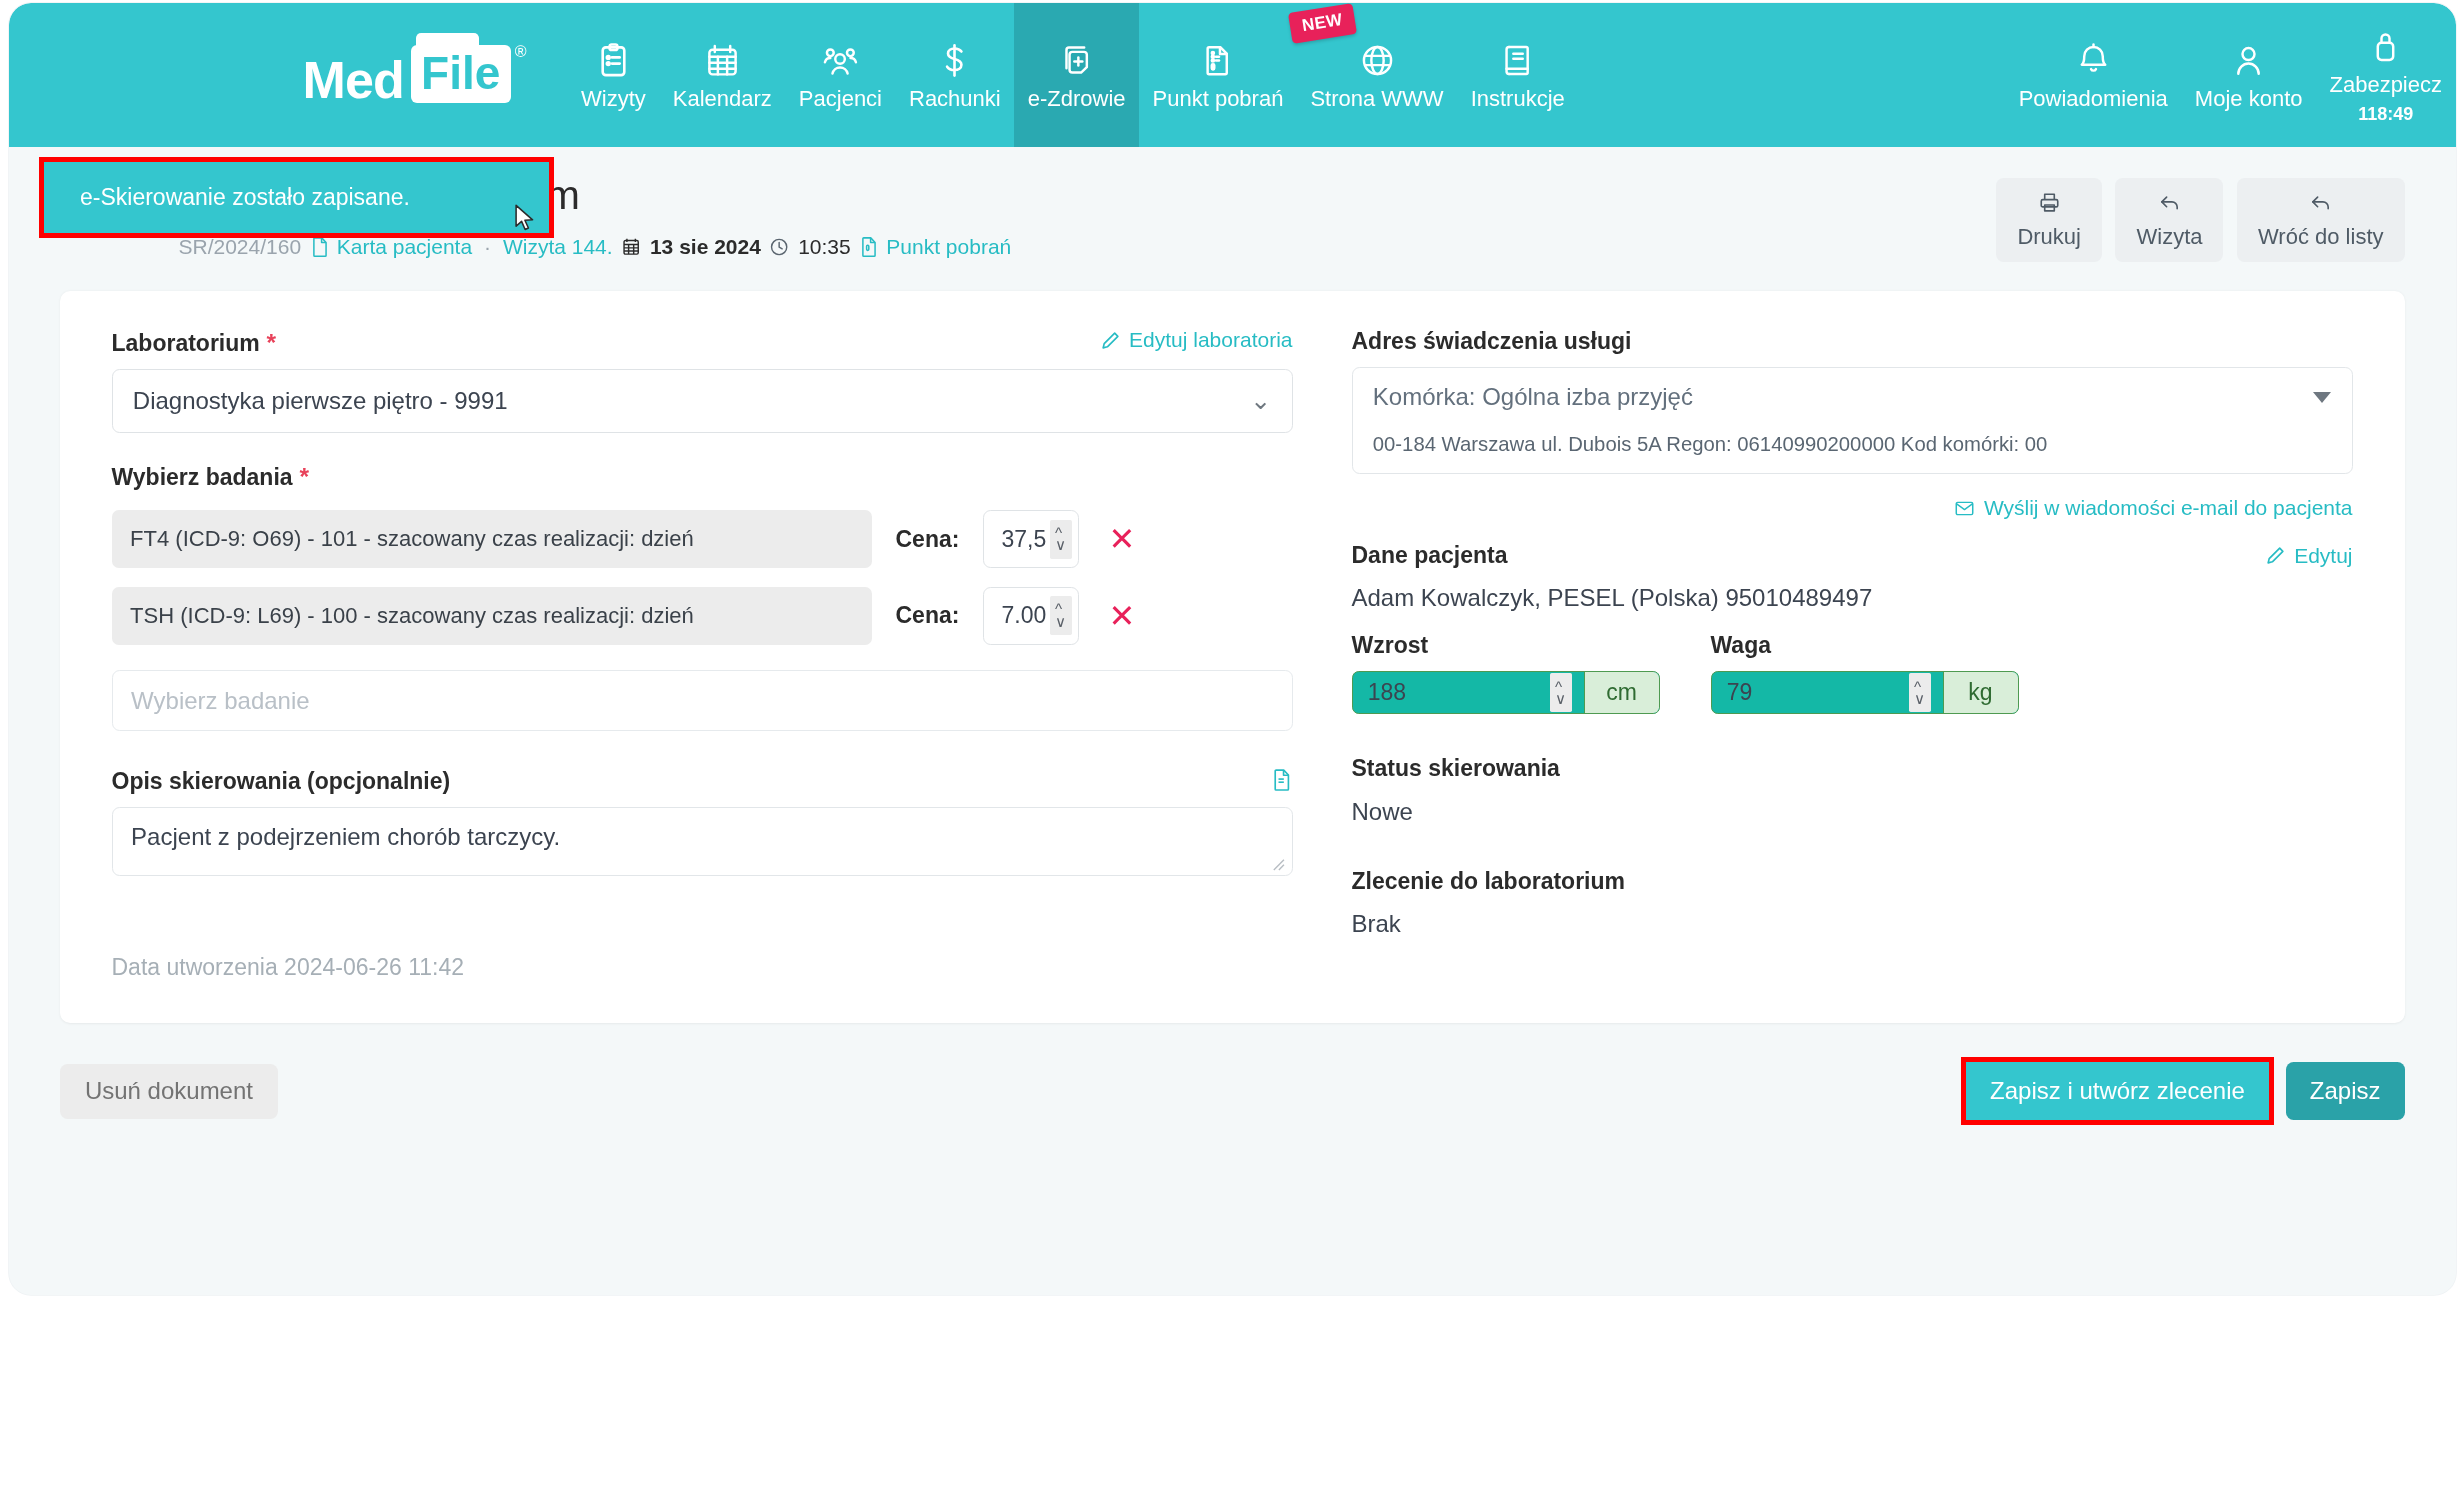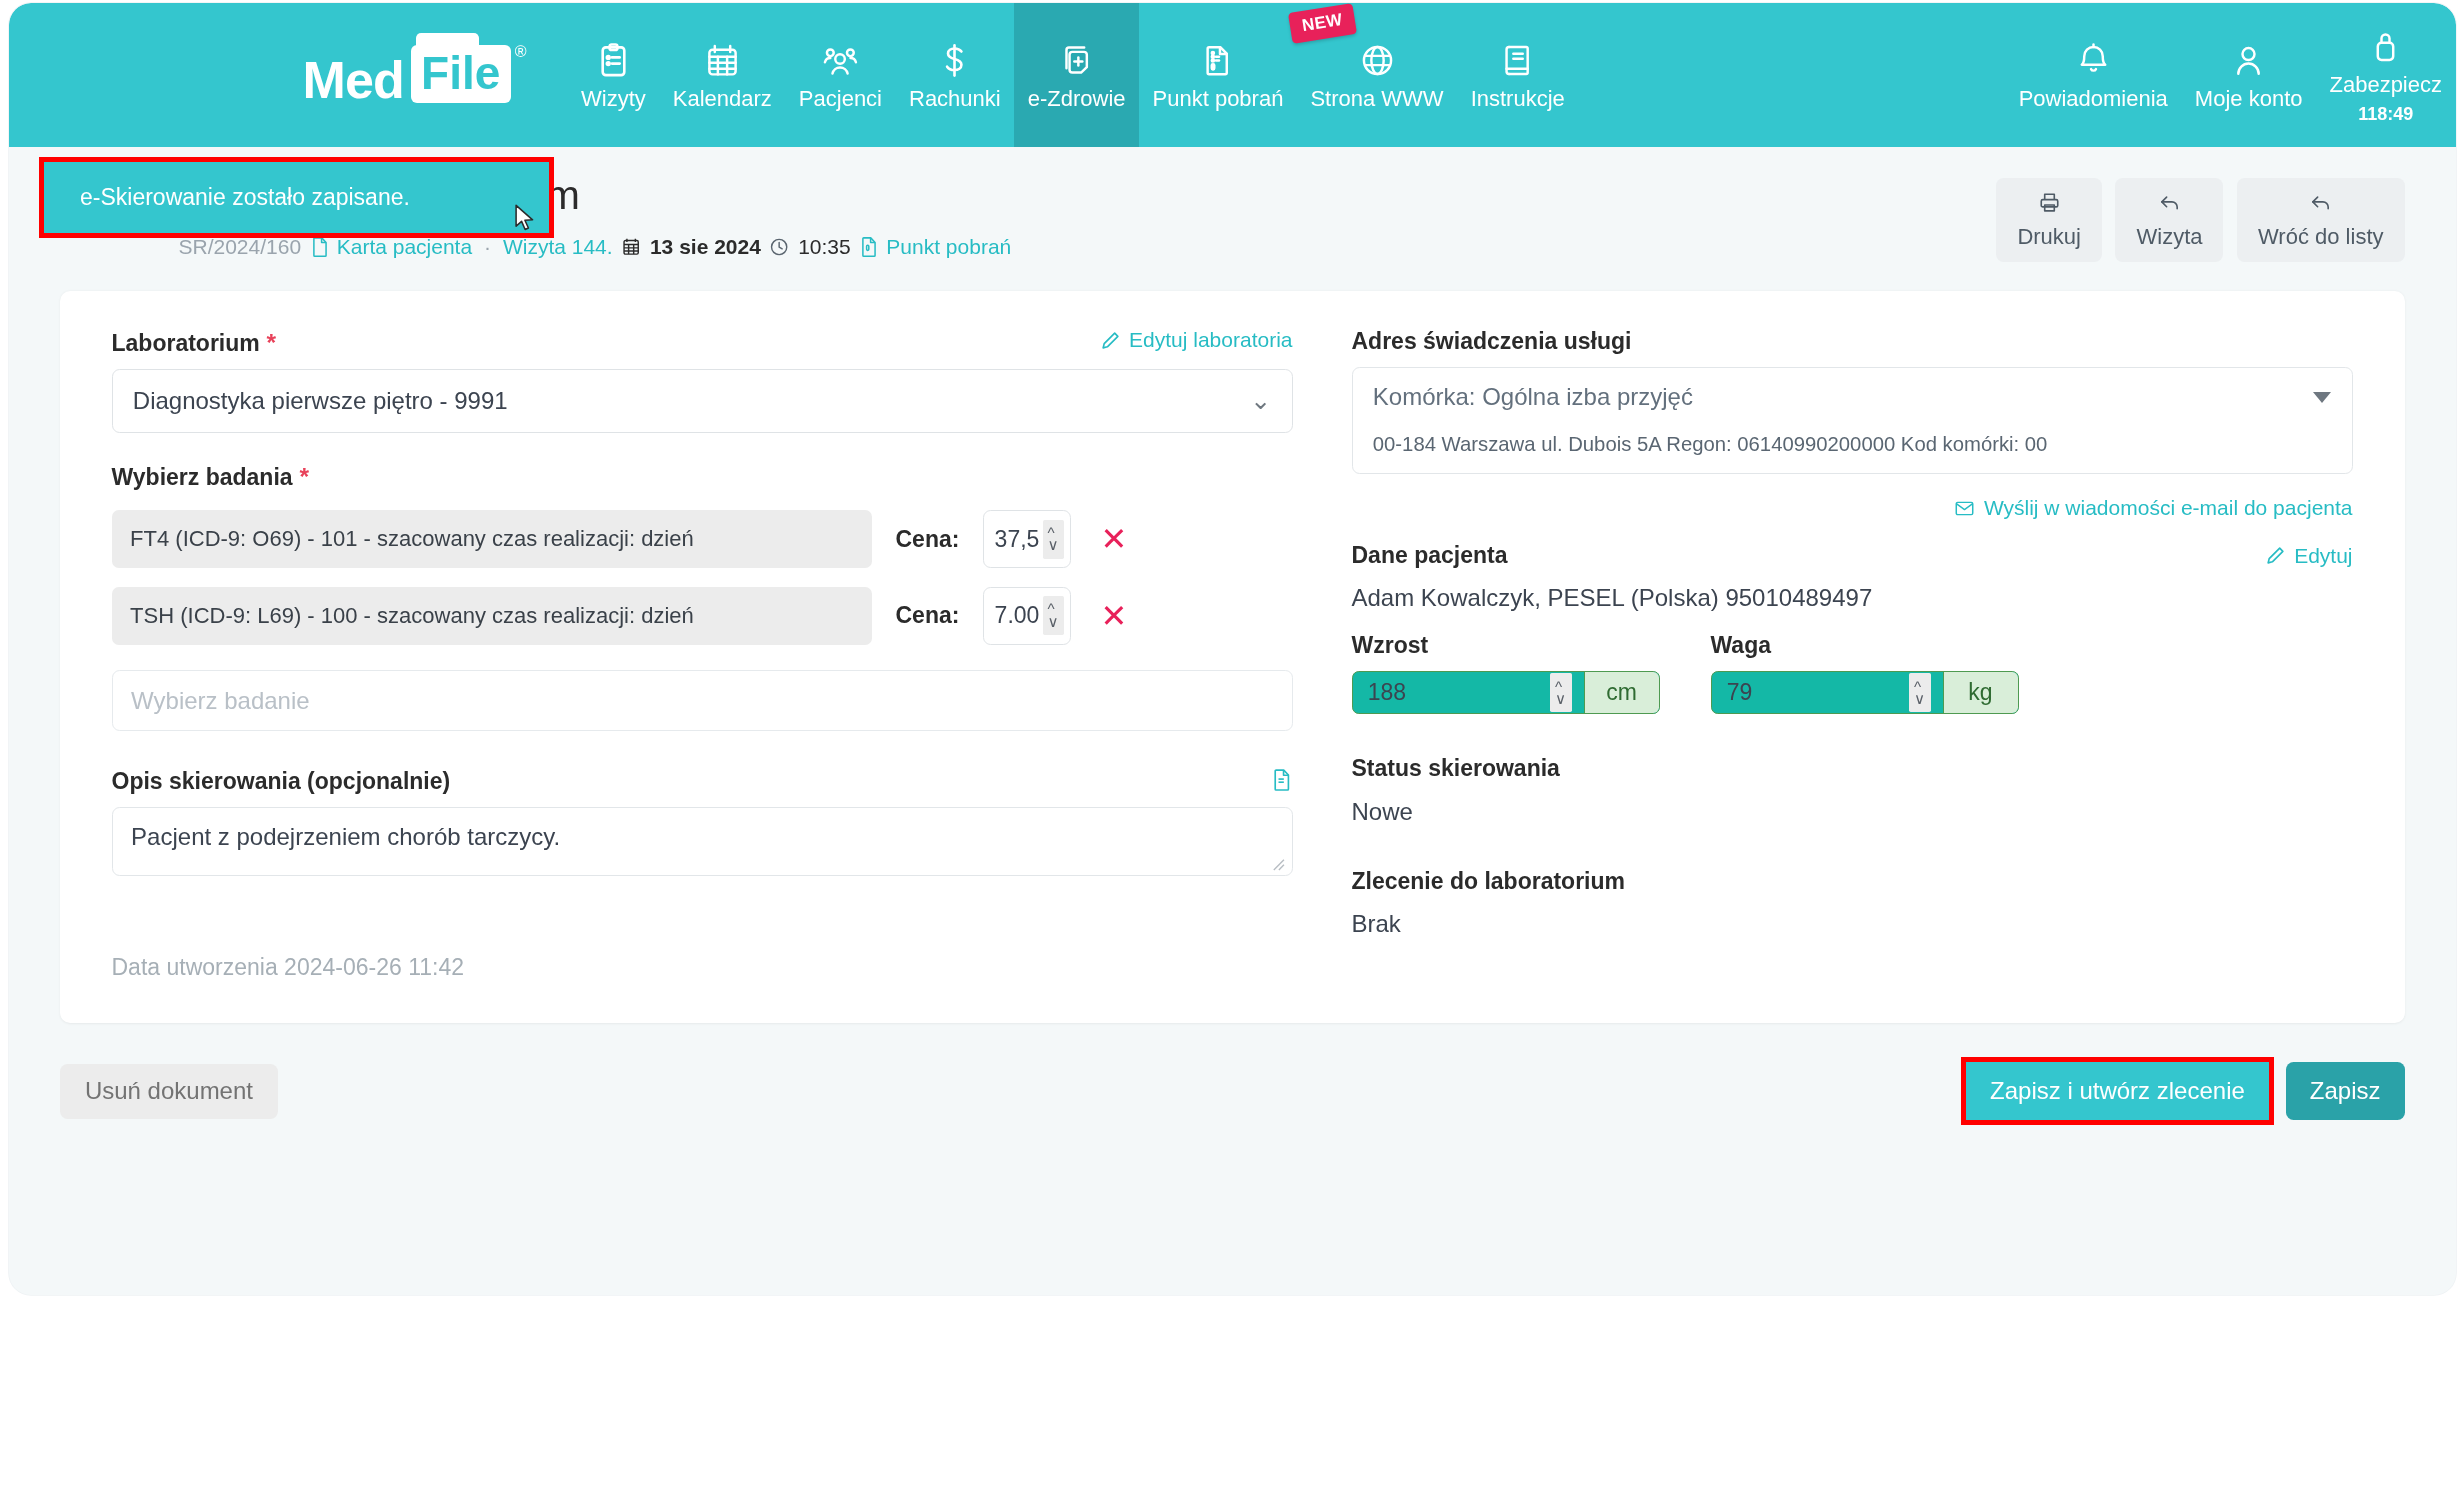--- a/index.html
+++ b/index.html
@@ -290,21 +290,21 @@
     padding: 0 18.6px;
     font-size: 22px;
     color: #3a4149;
   }
   .cena-label {
     font-size: 23px;
     font-weight: 700;
     color: #2b2b2b;
   }
   .spinner {
-    width: 88px;
+    width: 96px;
     height: 58px;
     border: 0.8px solid #dfe3e6;
     border-radius: 7.6px;
     background: #fff;
     display: flex;
     align-items: center;
     padding: 0 6.8px 0 10.2px;
     font-size: 23px;
     color: #3c4450;
     gap: 3.4px;

